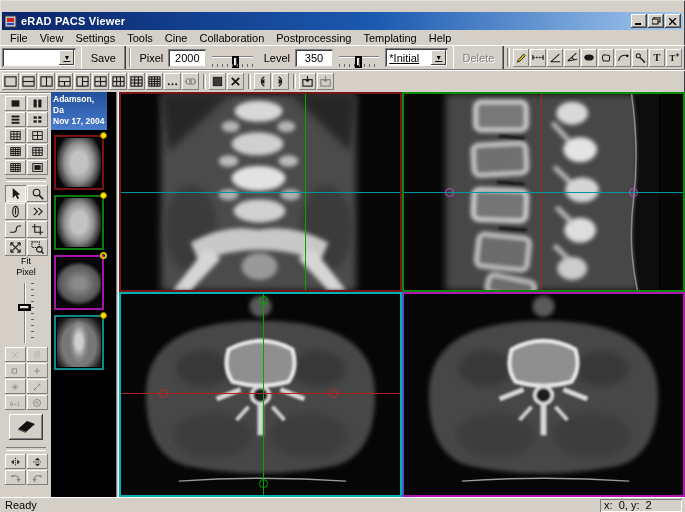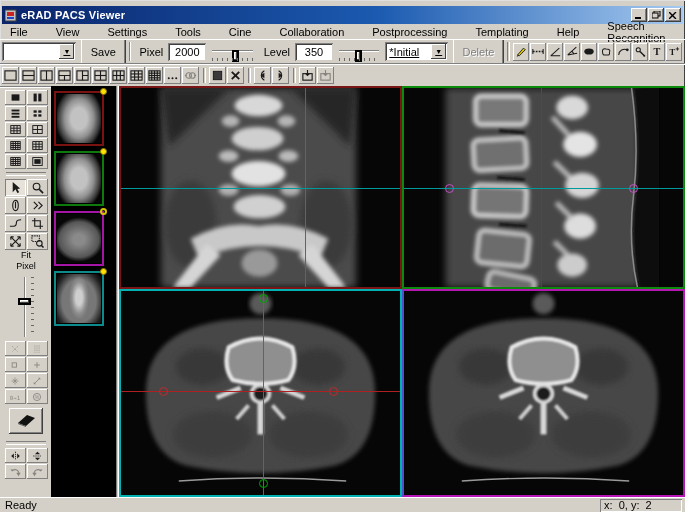--- a/index.html
+++ b/index.html
@@ -2,31 +2,31 @@
 <html><head>
 <meta charset="utf-8">
 <style>
   * { margin:0; padding:0; box-sizing:border-box; }
   html,body { width:685px; height:512px; overflow:hidden; background:#000; }
   body { font-family:"Liberation Sans","DejaVu Sans",sans-serif; font-size:11px; color:#000; }
   #window { position:absolute; top:0; left:0; width:685px; height:512px; background:#d4d0c8;
             box-shadow: inset 1px 1px 0 #dfdfdf, inset -1px -1px 0 #404040; display:flex; flex-direction:column; }
 
   
-  #titlebar { height:18px; margin:6px 2px 0 2px; background:linear-gradient(90deg,#0a246a 0%,#1b5ab0 55%,#a6caf0 100%);
+  #titlebar { height:18px; margin:12px 2px 0 2px; background:linear-gradient(90deg,#0a246a 0%,#1b5ab0 55%,#a6caf0 100%);
               display:flex; align-items:center; padding:0 2px; flex:0 0 auto; }
   #title-icon { width:13px; height:13px; margin:0 3px 0 1px; position:relative; }
   #title-icon svg { display:block; }
   #title-text { color:#fff; font-weight:bold; font-size:11px; flex:1 1 auto; letter-spacing:.2px; }
   .tb-btn { width:16px; height:14px; background:#d4d0c8; margin-left:1px; display:flex; align-items:center; justify-content:center;
             box-shadow: inset -1px -1px 0 #404040, inset 1px 1px 0 #fff, inset -2px -2px 0 #808080;
             font-family:"DejaVu Sans Mono",monospace; font-size:9px; font-weight:bold; line-height:1; }
 
   
-  #menubar { height:15px; display:flex; align-items:center; padding-left:4px; gap:16px; flex:0 0 auto; }
+  #menubar { height:15px; display:flex; align-items:center; padding-left:4px; gap:0; flex:0 0 auto; }
   .menu-item { padding:1px 6px; cursor:default; }
 
   
   .bevel-out { background:#d4d0c8; box-shadow: inset -1px -1px 0 #404040, inset 1px 1px 0 #fff, inset -2px -2px 0 #808080, inset 2px 2px 0 #d4d0c8; }
   .groove { width:3px; align-self:stretch; margin:1px 3px; border-left:1px solid #808080; border-right:1px solid #fff; }
 
   #toolbar1 { height:24px; display:flex; align-items:center; padding:1px 2px; border-top:1px solid #fff; flex:0 0 auto; overflow:hidden; }
   #toolbar2 { height:23px; display:flex; align-items:center; padding:1px 2px; border-top:1px solid #808080; box-shadow:inset 0 1px 0 #fff; flex:0 0 auto; overflow:hidden; }
 
   .combo { height:19px; background:#fff; display:flex; align-items:center;
@@ -142,21 +142,20 @@
   <div id="menubar">
       <span class="menu-item">File</span>
       <span class="menu-item">View</span>
       <span class="menu-item">Settings</span>
       <span class="menu-item">Tools</span>
       <span class="menu-item">Cine</span>
       <span class="menu-item">Collaboration</span>
       <span class="menu-item">Postprocessing</span>
       <span class="menu-item">Templating</span>
       <span class="menu-item">Help</span>
-      <span class="menu-item">Speech Recognition</span>
     </div>
 
   <div id="toolbar1">
     <div class="combo" style="width:104px">
       <span class="cv"></span>
       <span class="cbtn">▼</span>
     </div>
     <span style="width:6px"></span>
     <button class="push bevel-out" style="width:46px;border:none;font-family:inherit">Save</button>
     <div class="groove"></div>
@@ -695,20 +694,24 @@
                 <path d="M11,6 A4.5,4.5 0 0 0 3,8" stroke="#1a1a1a" fill="none" stroke-width="1.2"></path>
                 <path d="M9,4 L11,6 L13,4 Z" fill="#1a1a1a"></path>
                 <path d="M1,8 L6,8 L3.5,12 Z" fill="#1a1a1a"></path>
               </svg>
             </span>
           </span>
         </div>
     </div>
 
     <div id="thumbpanel">
+      <div id="patient-header">
+        <div>Adamson, Da</div>
+        <div>Nov 17, 2004</div>
+      </div>
       <div id="thumbs" style="display:flex;flex-direction:column;align-items:center">
           <div class="thumb" style="border-color: rgb(122, 18, 18);">
             <div class="timg torso"></div>
             <div class="dot filled"></div>
           </div>
           <div class="thumb" style="border-color: rgb(13, 122, 13);">
             <div class="timg torso"></div>
             <div class="dot filled"></div>
           </div>
           <div class="thumb" style="border-color: rgb(165, 21, 165);">

